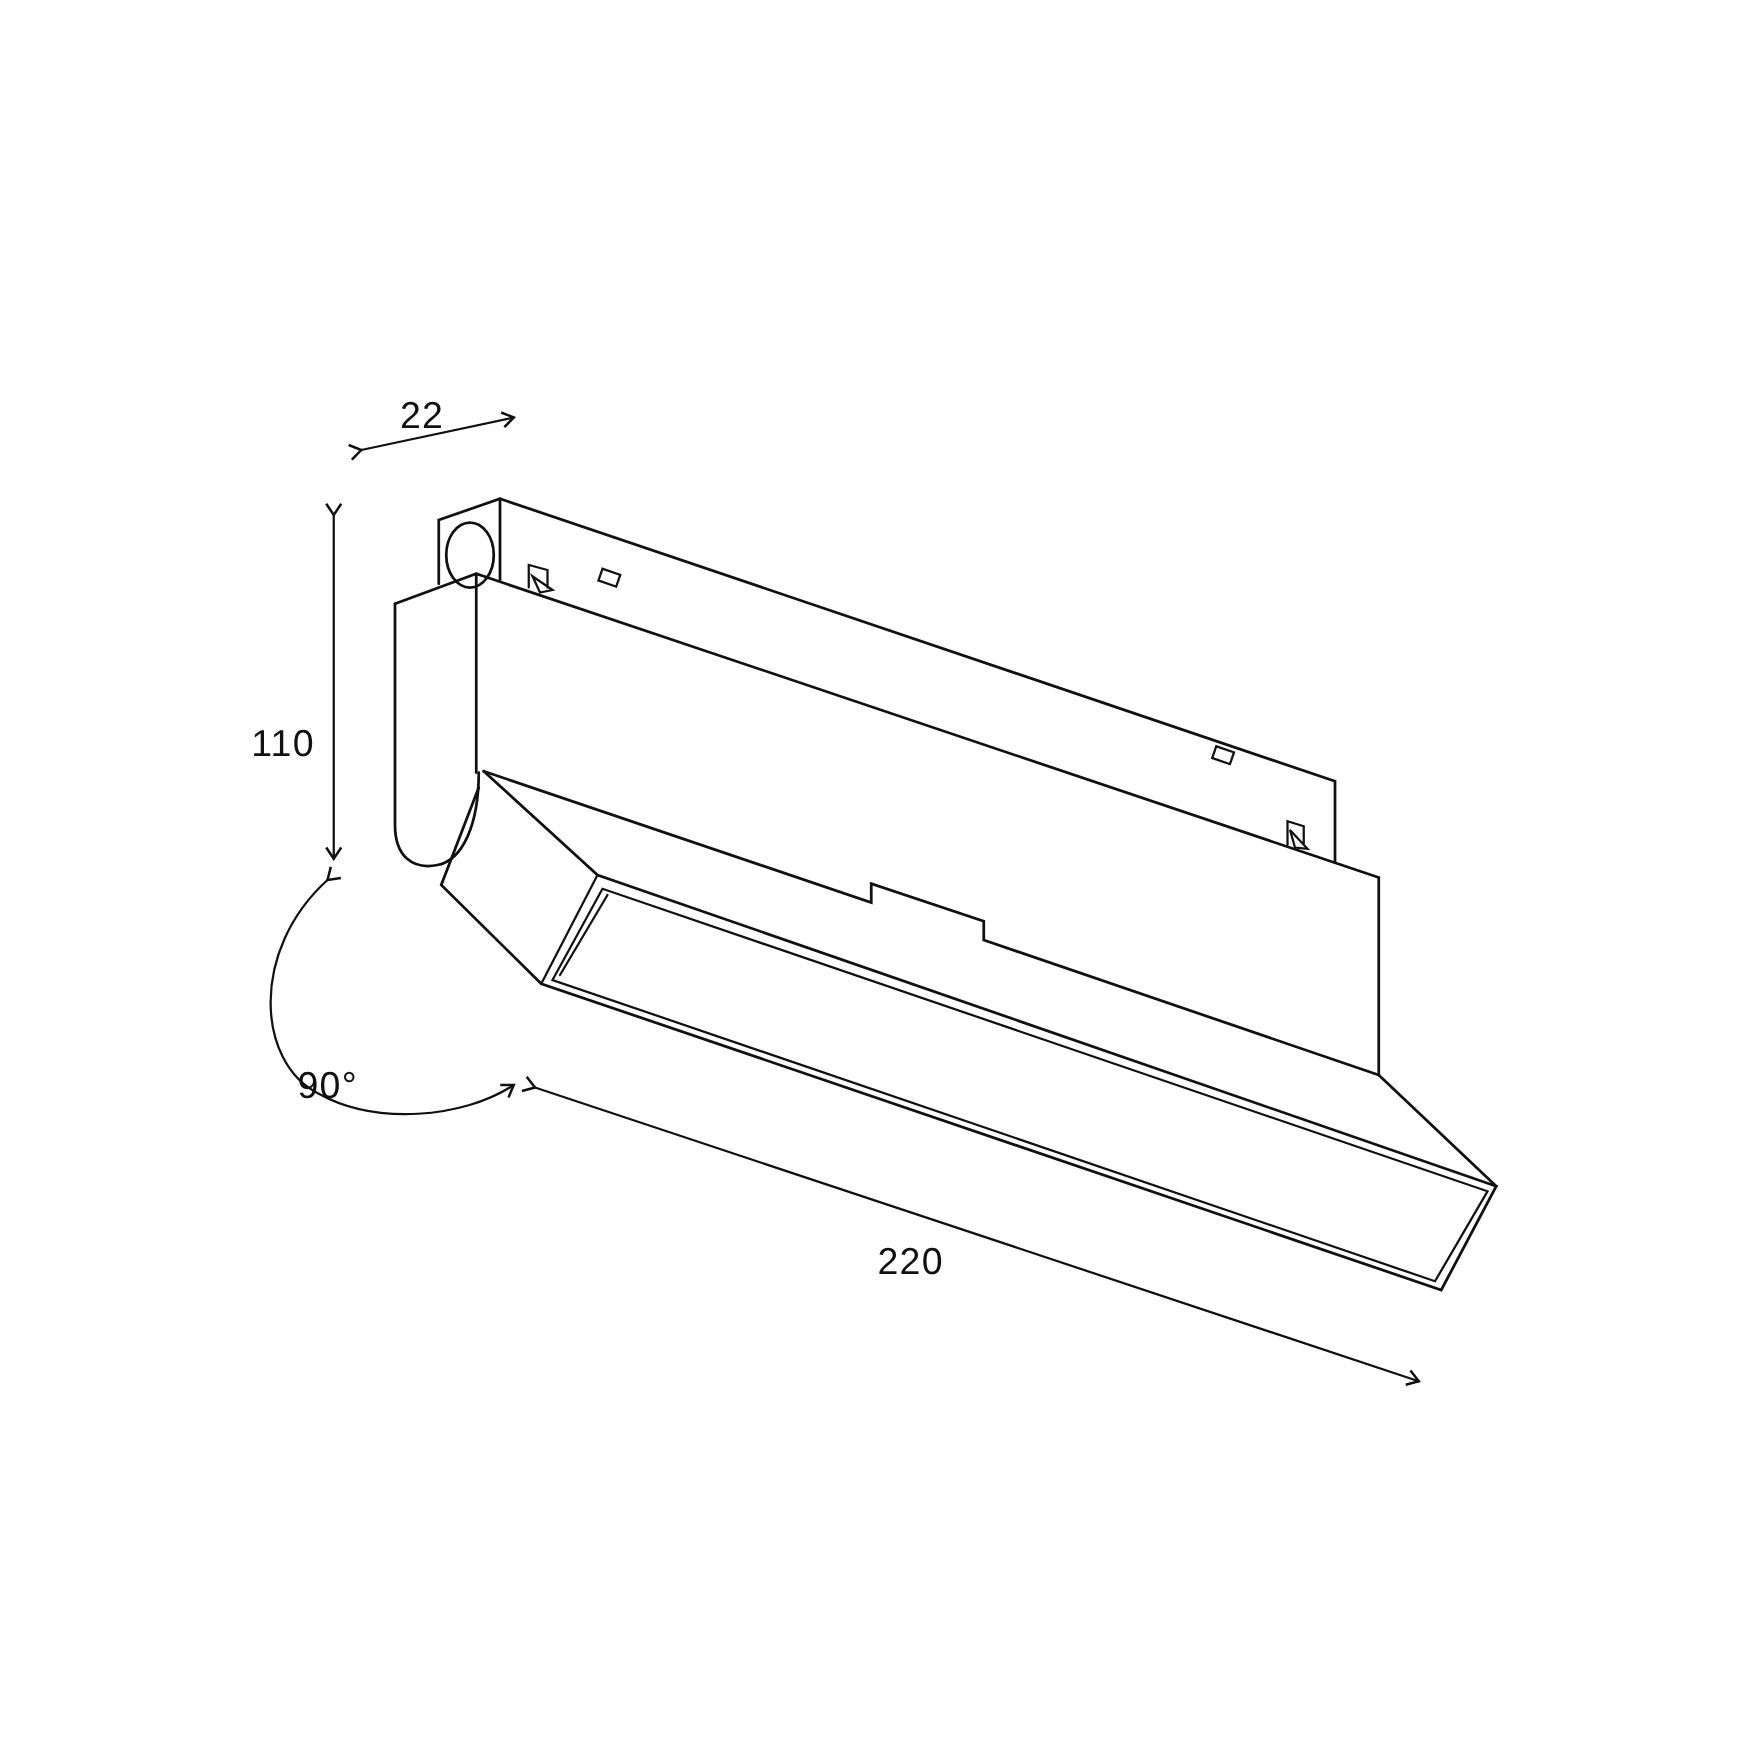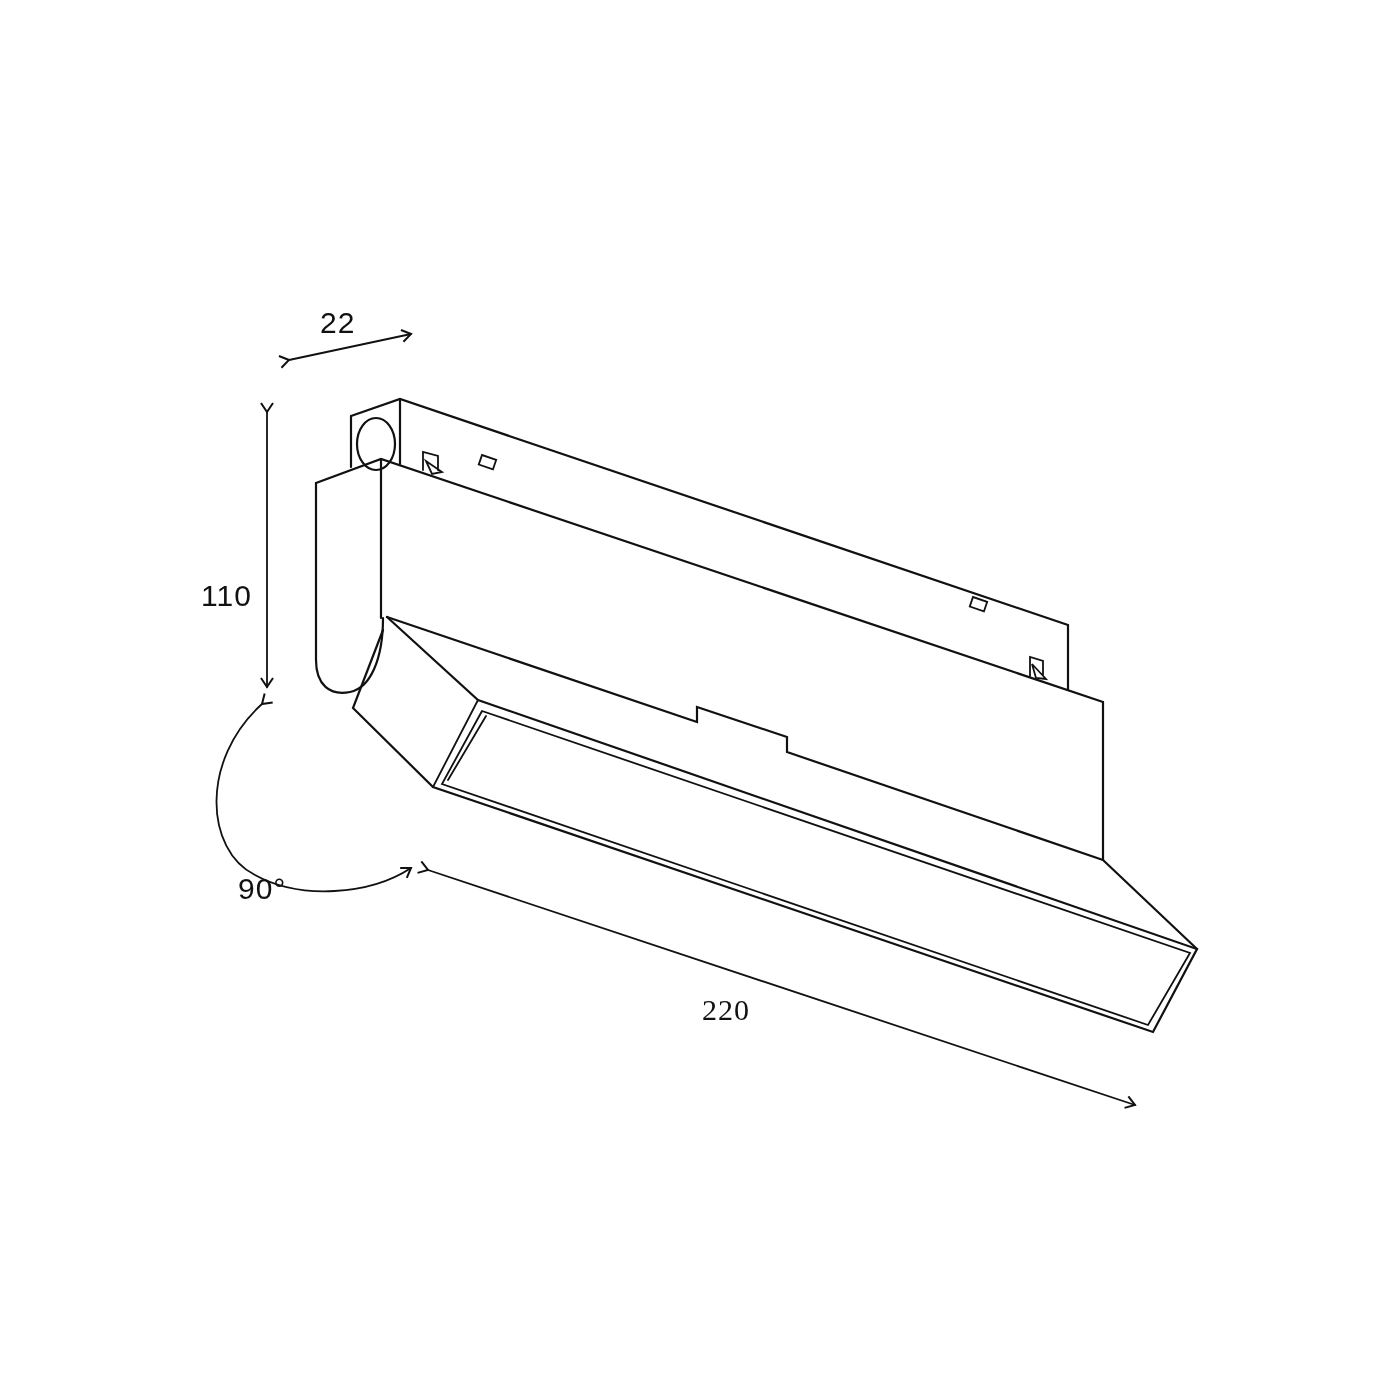--- a/index.html
+++ b/index.html
@@ -62,16 +62,16 @@
   <g>
     <path class="ln" d="M387,617 L478,700 L1197,949 L1153,1032 L433,787 L353,708 L383,630"></path>
     <path class="ln" d="M1103,860 L1197,949"></path>
 
     <path class="ln thin" d="M478,700 L433,787"></path>
     <path class="ln thin" d="M482,711 L442,784 L1148,1025 L1190,953 Z"></path>
     <path class="ln thin" d="M486,716 L448,780"></path>
   </g>
 </svg>
 
-<div class="lbl" style="left:320px; top:306px;">22</div>
+<div class="lbl" style="left:320px; top:316px;">22</div>
 <div class="lbl" style="left:201px; top:535px;margin-top:44px;">110</div>
-<div class="lbl" style="left:238px; top:872px;">90°</div>
-<div class="lbl" style="left:702px; top:993px;font-family:Liberation Serif, serif;">220</div>
+<div class="lbl" style="left:238px; top:852px;">90°</div>
+<div class="lbl" style="left:702px; top:993px;">220</div>
 
 </body></html>

